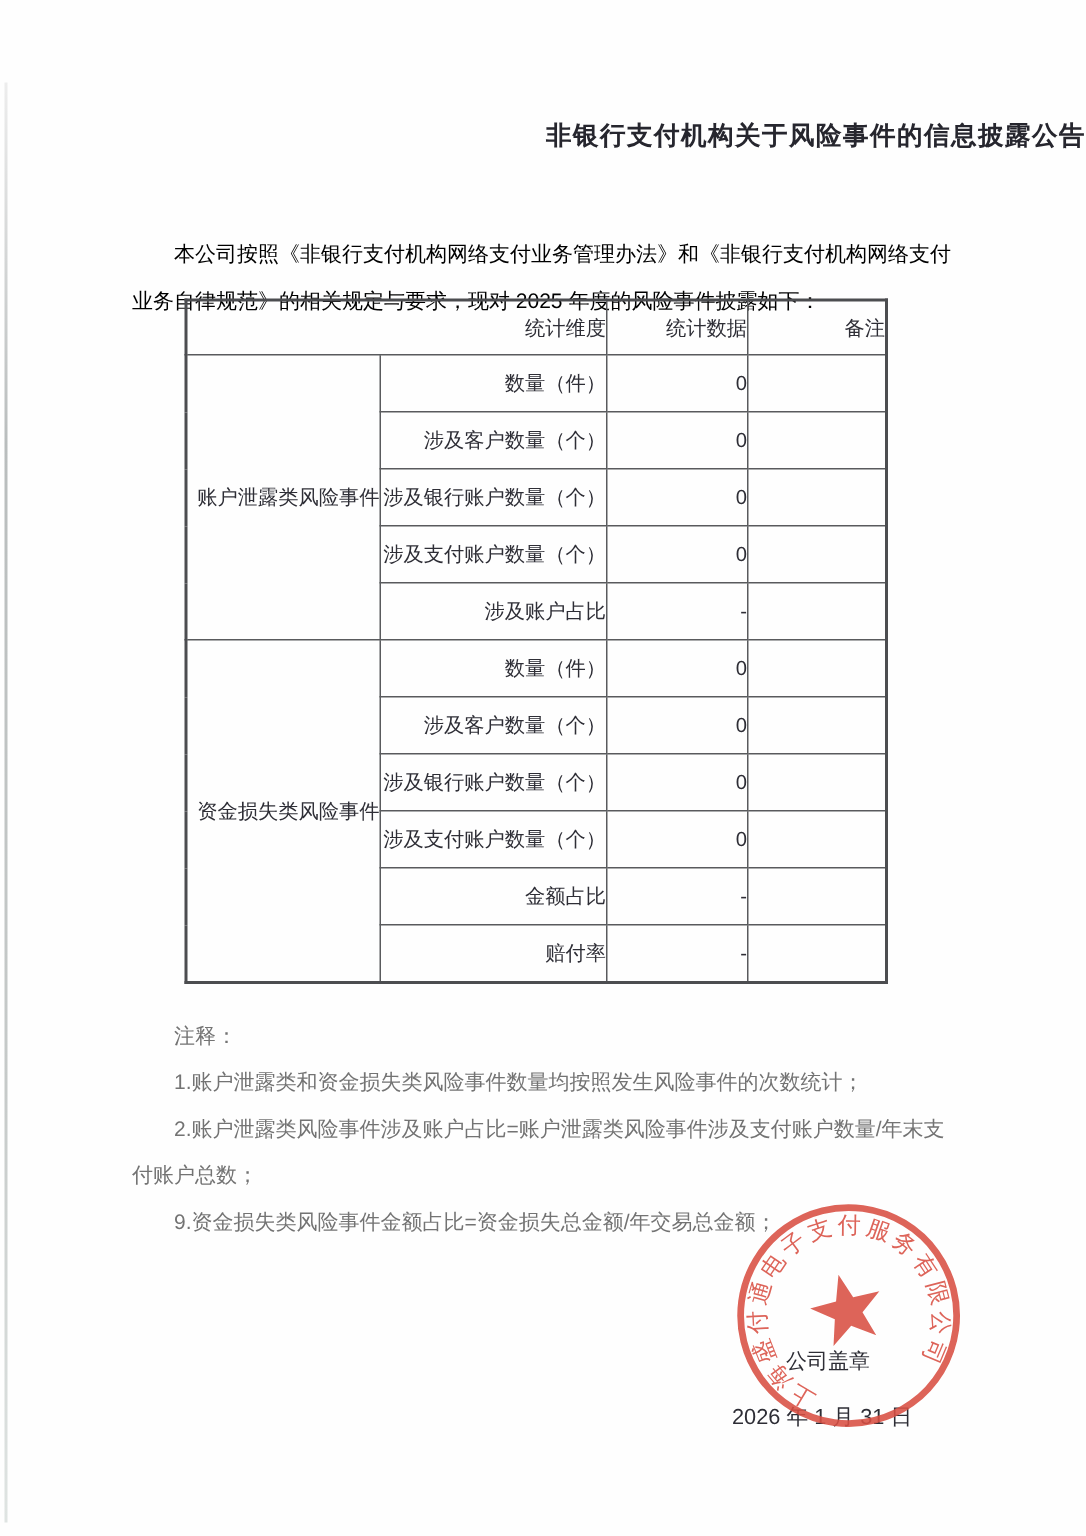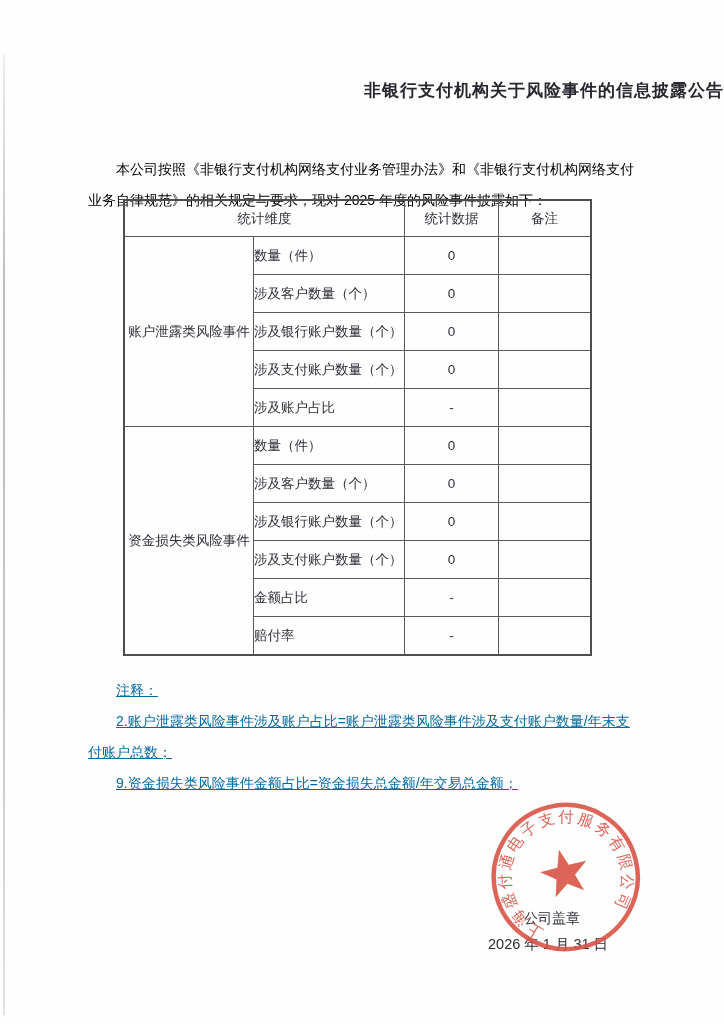--- a/index.html
+++ b/index.html
@@ -40,41 +40,41 @@
   table.stats {
     position:absolute; top:199px; left:123px;
     border-collapse:collapse; table-layout:fixed;
     border:2px solid #4c4d50;
     font-size:13.5px; color:#2e2e36;
   }
   table.stats th, table.stats td {
     border:1px solid #595a5d;
     font-weight:normal;
     padding:0;
+    text-align:right;
   }
   table.stats th { height:35px; }
   td.group-cell { width:128px; text-align:center; vertical-align:middle; }
   td.metric-cell { width:150px; height:37px; text-align:left; padding-left:12px; }
   td.value-cell { width:93px; text-align:center; }
   td.remark-cell { width:91px; }
   th.value-head { width:93px; }
   th.remark-head { width:91px;margin-top:24px; }
 
   .notes {
     position:absolute; top:675px; left:88px;
     width:553px;
     font-size:14px; line-height:31px;
-    color:#0369a1;
-    text-decoration:underline;
+    color:#737373;
   }
   .notes p { margin:0; text-indent:2em; }
 
   .seal-label {
     position:absolute; left:524px; top:899px;
-    font-size:14px; color:#2d2d35;margin-top:11px;
+    font-size:14px; color:#2d2d35;
   }
   .sign-date {
     position:absolute; left:488px; top:923px;
     font-size:14.5px; color:#2d2d35;margin-top:12px;
   }
 
   .seal {
     position:absolute; left:484px; top:796px;
     width:164px; height:164px;
     transform:rotate(-14deg);
@@ -156,20 +156,21 @@
       <tr>
         <td class="metric-cell">赔付率</td>
         <td class="value-cell">-</td>
         <td class="remark-cell"></td>
       </tr>
     </tbody>
   </table>
 
   <div class="notes">
     <p>注释：</p>
+    <p>1.账户泄露类和资金损失类风险事件数量均按照发生风险事件的次数统计；</p>
     <p>2.账户泄露类风险事件涉及账户占比=账户泄露类风险事件涉及支付账户数量/年末支付账户总数；</p>
     <p>9.资金损失类风险事件金额占比=资金损失总金额/年交易总金额；</p>
   </div>
 
   <div class="seal-label">公司盖章</div>
   <div class="sign-date">2026 年 1 月 31 日</div>
 
   <svg class="seal" viewBox="0 0 164 164">
     <defs>
       <path id="sealArc" d="M 48.7,127 A 56,56 0 1 1 115.3,127" fill="none"></path>

